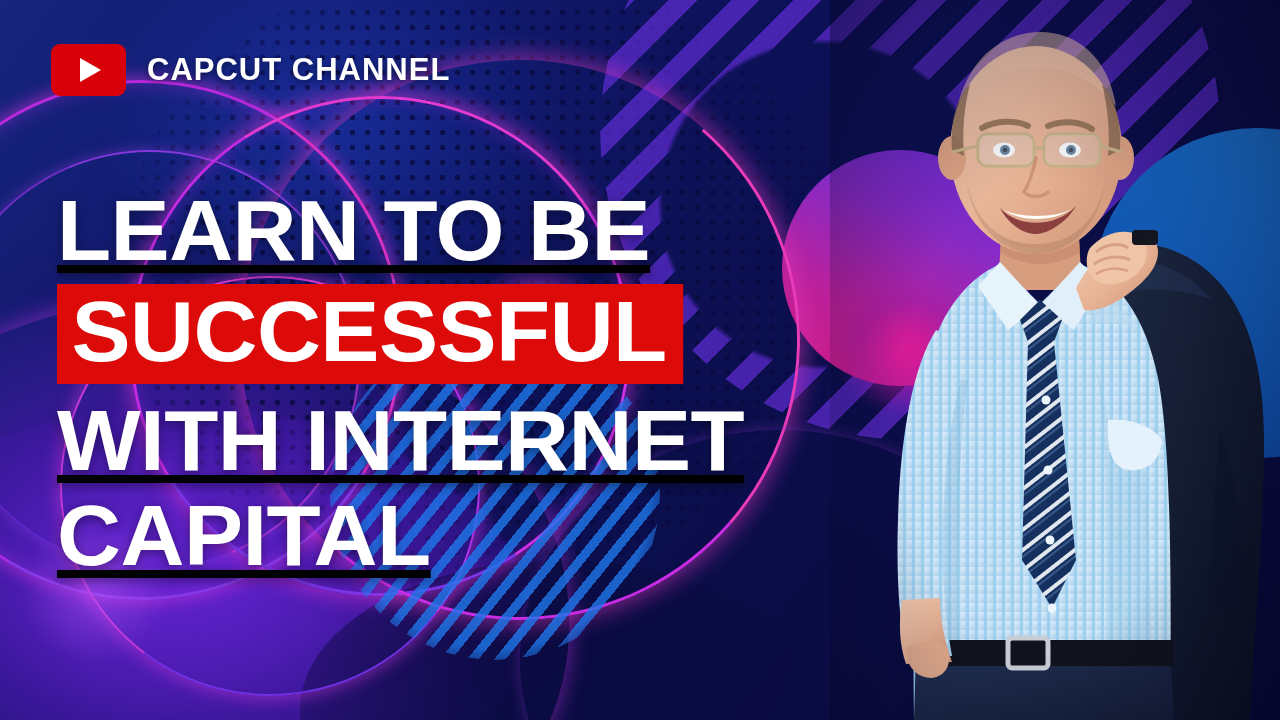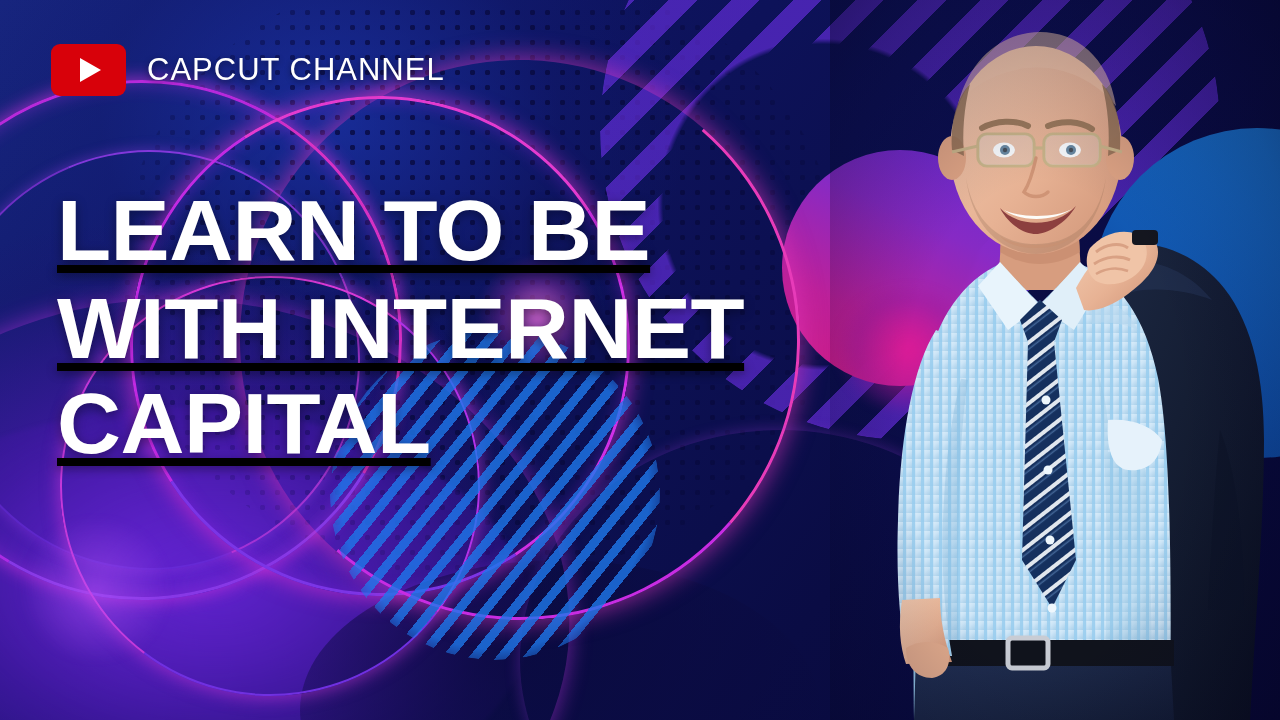--- a/index.html
+++ b/index.html
@@ -152,21 +152,21 @@
     width:75px; height:52px; border-radius:9px; background:#d8010a;
     display:flex; align-items:center; justify-content:center;
   }
   .yt-tri {
     width:0; height:0; margin-left:4px;
     border-left:21px solid #ffffff;
     border-top:12px solid transparent;
     border-bottom:12px solid transparent;
   }
   .channel-name {
-    color:#ffffff; font-size:31px; font-weight:400; letter-spacing:1.0px;
+    color:#ffffff; font-size:31px; font-weight:700; letter-spacing:1.0px;
     text-shadow:0 2px 6px rgba(0,0,0,0.45);
     white-space:nowrap;
   }
 
   
   .headline { position:absolute; left:57px; top:188px; width:840px;text-decoration:underline; }
   .hl-line {
     color:#ffffff; font-weight:700; font-size:86px; line-height:0.98;
     letter-spacing:-0.5px; white-space:nowrap;
     text-shadow:0 3px 10px rgba(0,0,0,0.38);
@@ -364,17 +364,20 @@
 
   <div class="badge-row">
     <div class="yt-badge">
       <div class="yt-tri"></div>
     </div>
     <div class="channel-name">CAPCUT CHANNEL</div>
   </div>
 
   <div class="headline">
     <div class="hl-line l1">LEARN TO BE</div>
+    <div>
+      <span class="hl-highlight">SUCCESSFUL</span>
+    </div>
     <div class="hl-line l3">WITH INTERNET</div>
     <div class="hl-line l4">CAPITAL</div>
   </div>
 
 </div>
 
 </body></html>

